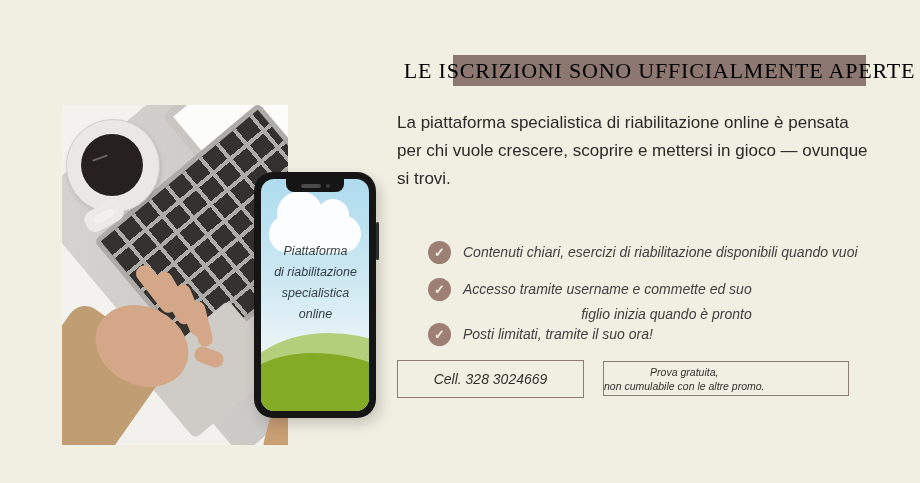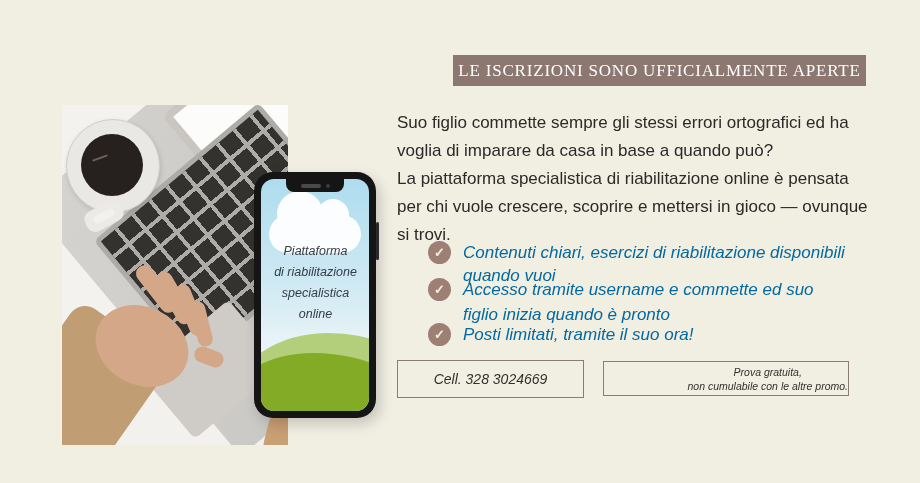--- a/index.html
+++ b/index.html
@@ -44,32 +44,32 @@
   .cloud-main{left:8px;top:36px;width:92px;height:38px;}
   .cloud-main:before{width:46px;height:46px;left:8px;top:-24px;}
   .cloud-main:after{width:32px;height:32px;right:12px;top:-16px;}
   .screen-title{position:absolute;left:1px;right:0;top:62px;text-align:center;font-style:italic;font-size:12.5px;line-height:21px;color:#333e46;z-index:3;}
   .hill{position:absolute;}
   .hill-light{left:-26px;bottom:14px;width:170px;height:64px;background:#b3cf7b;border-radius:55% 45% 0 0 / 100% 55% 0 0;}
   .hill-dark{left:-30px;bottom:-8px;width:190px;height:66px;background:#84ab25;border-radius:45% 60% 0 0 / 80% 100% 0 0;}
 
   
   .banner{position:absolute;left:453px;top:55px;width:413px;height:31px;background:#8c7871;display:flex;align-items:center;justify-content:center;}
-  .banner span{font-family:"Liberation Serif",serif;font-size:17px;letter-spacing:.8px;color:#ffffff;white-space:nowrap;}
+  .banner span{font-family:"Liberation Serif",serif;font-size:22px;letter-spacing:.8px;color:#000000;white-space:nowrap;}
   .intro{position:absolute;left:397px;top:109px;width:505px;font-size:17px;line-height:28px;color:#2b2a28;}
   .intro p{margin:0;}
   .preline{white-space:pre-line;}
   .bullet{position:absolute;left:428px;display:flex;align-items:flex-start;gap:12px;}
   .b1{top:240px;}.b2{top:277px;}.b3{top:322px;}
   .check-circle{flex:0 0 auto;width:23px;height:23px;border-radius:50%;background:#9d7f74;color:#f1eee2;display:flex;align-items:center;justify-content:center;font-size:13px;font-weight:bold;margin-top:1px;}
-  .bullet-text{font-style:italic;font-size:17px;line-height:25px;color:#0369a1;max-width:420px;}
+  .bullet-text{font-style:italic;font-size:14px;line-height:25px;color:#404040;max-width:420px;text-align:right;}
   .b1 .bullet-text,.b3 .bullet-text{line-height:23px;margin-top:1px;}
   .phone-box{position:absolute;left:397px;top:360px;width:185px;height:36px;border:1.5px solid #8d7a72;display:flex;align-items:center;justify-content:center;cursor:pointer;}
   .phone-box span{font-style:italic;font-size:14px;color:#33312e;}
-  .promo-box{position:absolute;left:603px;top:361px;width:244px;height:33px;border:1.5px solid #8d7a72;display:flex;align-items:center;justify-content:flex-end;text-align:center;}
+  .promo-box{position:absolute;left:603px;top:361px;width:244px;height:33px;border:1.5px solid #8d7a72;display:flex;align-items:center;justify-content:flex-start;text-align:center;}
   .promo-box span{font-style:italic;font-size:10.5px;line-height:14px;color:#33312e;}
 </style>
 </head>
 <body>
 
 <div class="page">
 
   <div class="photo">
     <div class="paper-edge"></div>
     <div class="paper-top"></div>
@@ -109,22 +109,20 @@
       <span class="camdot"></span>
     </div>
     <div class="side-btn"></div>
   </div>
 
   <div class="banner">
     <span>LE ISCRIZIONI SONO UFFICIALMENTE APERTE</span>
   </div>
 
   <div class="intro">
-    <p class="preline">Suo figlio commette sempre gli stessi errori ortografici ed ha
-voglia di imparare  da casa in base a quando può?</p>
     <p class="preline">La piattaforma specialistica di riabilitazione online è pensata
 per chi vuole crescere, scoprire e mettersi in gioco — ovunque
 si trovi.</p>
   </div>
 
   <div class="bullet b1">
     <span class="check-circle">✓</span>
     <span class="bullet-text">Contenuti chiari, esercizi di riabilitazione disponibili quando vuoi</span>
   </div>
   <div class="bullet b2">

